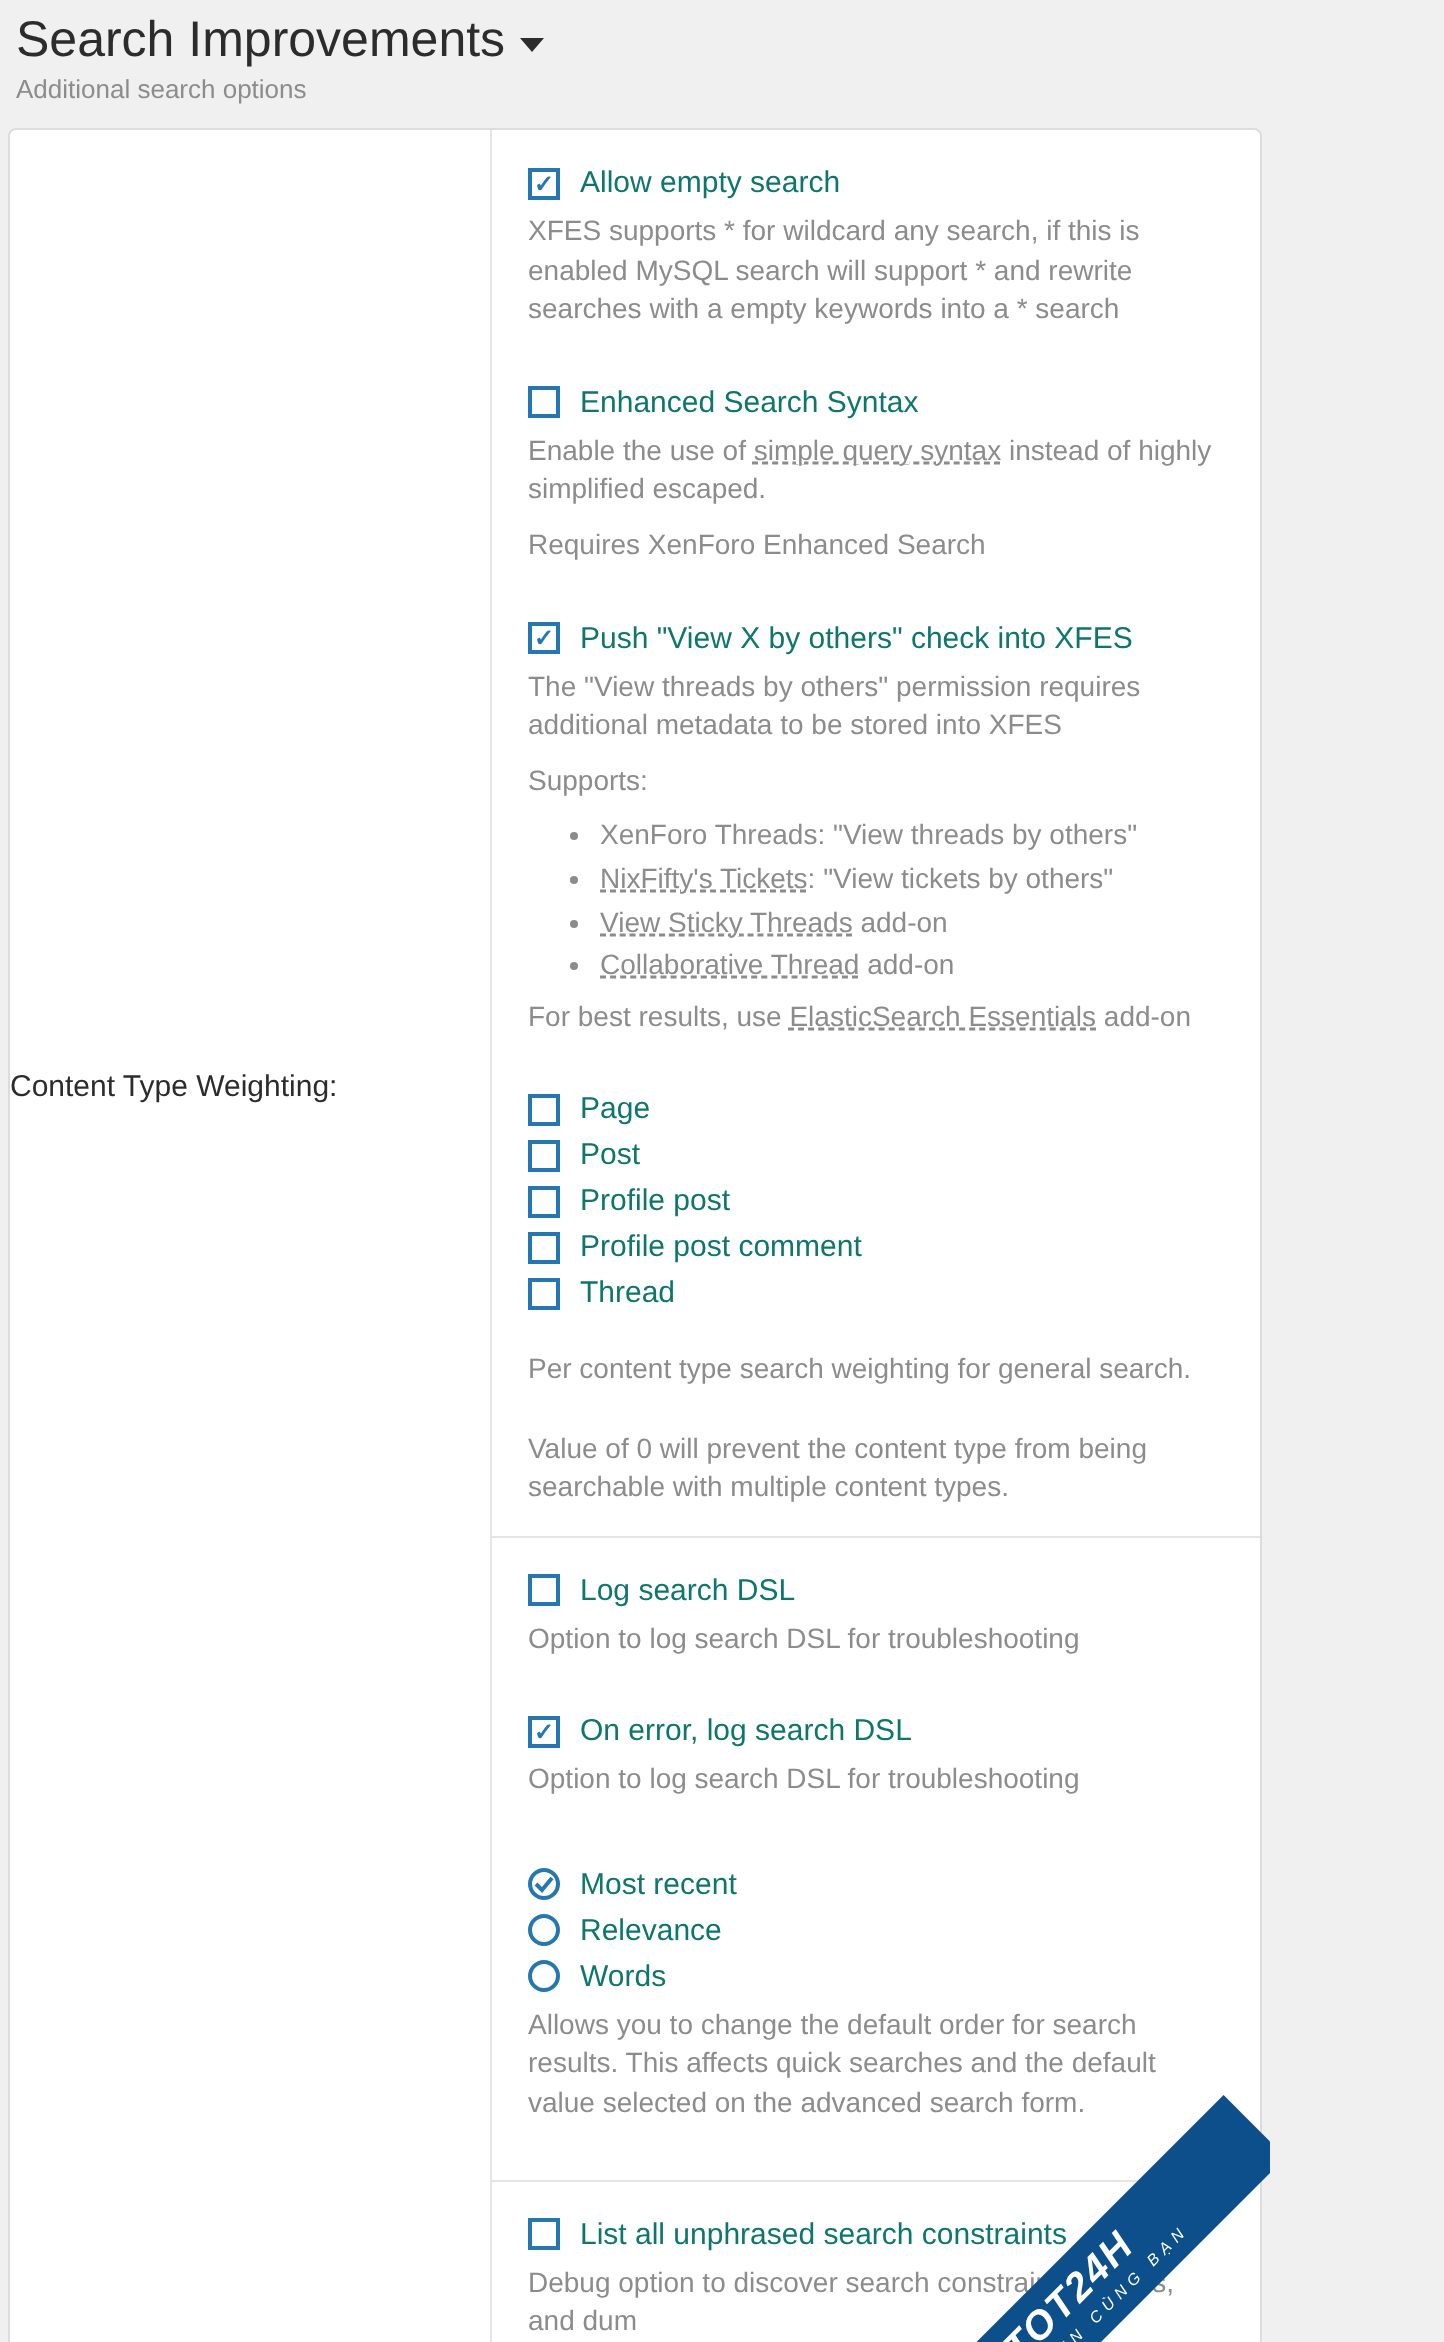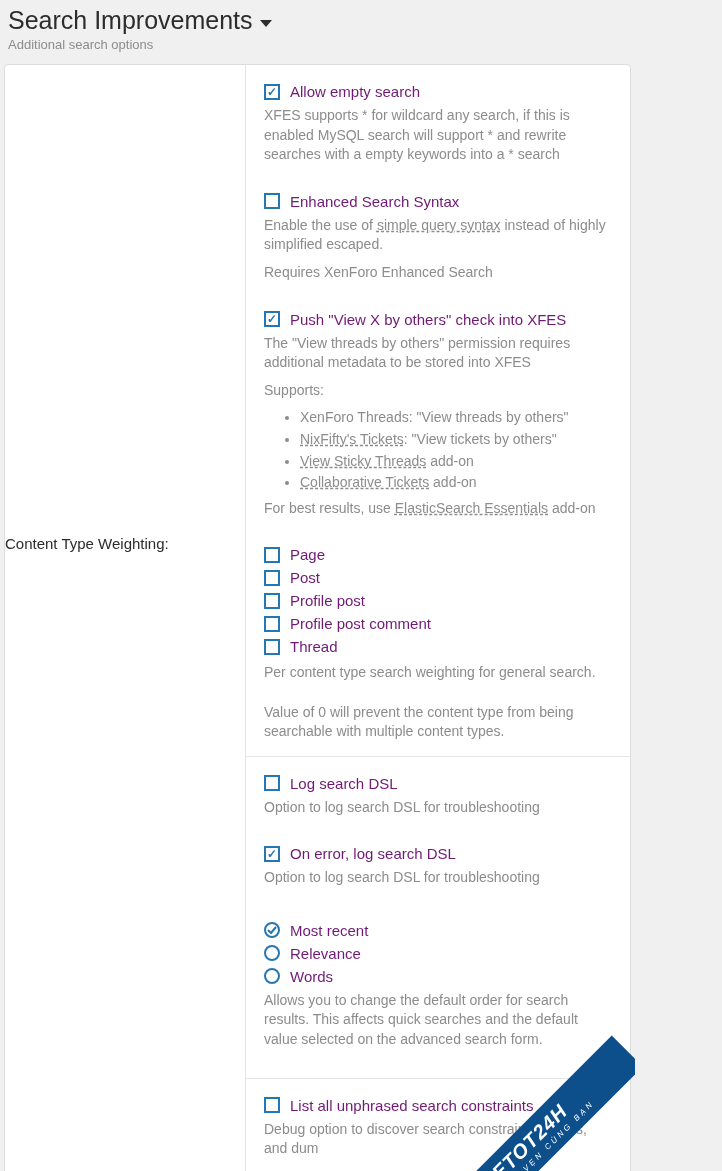--- a/index.html
+++ b/index.html
@@ -27,21 +27,21 @@
   width:16px; height:16px; border:2px solid #2577b1; background:#fff;
   display:inline-flex; align-items:center; justify-content:center;
   flex-shrink:0; cursor:pointer;
 }
 .rd { border-radius:50%; }
 .cb.checked::after { content:"✓"; color:#2577b1; font-size:12px; font-weight:bold; line-height:1; }
 .rd.checked::after { content:""; width:10px; height:10px; border:2px solid #2577b1; border-radius:50%; background:#fff; box-sizing:border-box; }
 .rd.checked { position:relative; }
 .rd.checked svg { position:absolute; }
 .rd.checked::after { display:none; }
-.cb-label, .rd-label { font-size:15px; color:#701a75; }
+.cb-label, .rd-label { font-size:15px; color:#0f766e; }
 .desc { font-size:14px; color:#8c8c8c; margin-top:4px; line-height:1.4; }
 .desc p { margin-bottom:8px; }
 .desc ul { list-style:disc; padding-left:36px; margin:6px 0; }
 .desc ul li { margin:2px 0; }
 a.dotted { color:#8c8c8c; text-decoration:underline; text-decoration-style:dashed; cursor:pointer; }
 .section-label { color:#2c2c2c; font-size:15px; }
 .left-spacer { height:450px; }
 .hr { height:1px; background:#e5e5e5; margin:14px -18px 18px -18px; }
 .caret { display:inline-block; }
 .watermark {
@@ -110,21 +110,21 @@
         <span class="cb checked"></span>
         <span class="cb-label">Push "View X by others" check into XFES</span>
       </div>
       <div class="desc">
         <p>The "View threads by others" permission requires additional metadata to be stored into XFES</p>
         <p>Supports:</p>
         <ul>
           <li>XenForo Threads: "View threads by others"</li>
           <li><a class="dotted">NixFifty's Tickets</a><span>: "View tickets by others"</span></li>
           <li><a class="dotted">View Sticky Threads</a><span> add-on</span></li>
-          <li><a class="dotted">Collaborative Tickets</a><span> add-on</span></li>
+          <li><a class="dotted">Collaborative Thread</a><span> add-on</span></li>
         </ul>
         <p>
           <span>For best results, use </span><a class="dotted">ElasticSearch Essentials</a><span> add-on</span>
         </p>
       </div>
     </div>
 
     <div class="block" style="margin-bottom:10px">
       <div class="cb-row">
             <span class="cb"></span>
@@ -139,21 +139,21 @@
             <span class="cb-label">Profile post</span>
           </div>
       <div class="cb-row">
             <span class="cb"></span>
             <span class="cb-label">Profile post comment</span>
           </div>
       <div class="cb-row">
             <span class="cb"></span>
             <span class="cb-label">Thread</span>
           </div>
-      <div class="desc" style="margin-top:8px">
+      <div class="desc" style="margin-top:20px">
         <span>Per content type search weighting for general search.</span><br>
         <br>
         <span>Value of 0 will prevent the content type from being searchable with multiple content types.</span>
       </div>
     </div>
 
     <div class="hr"></div>
 
     <div class="block">
       <div class="cb-row">

